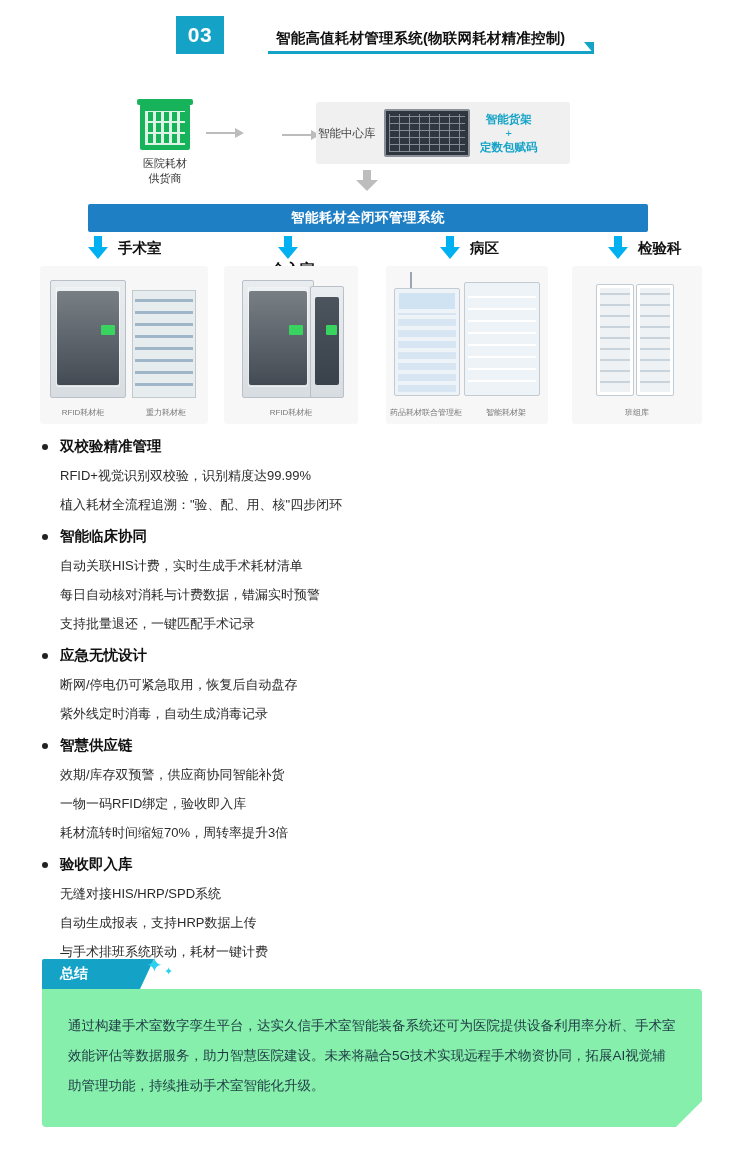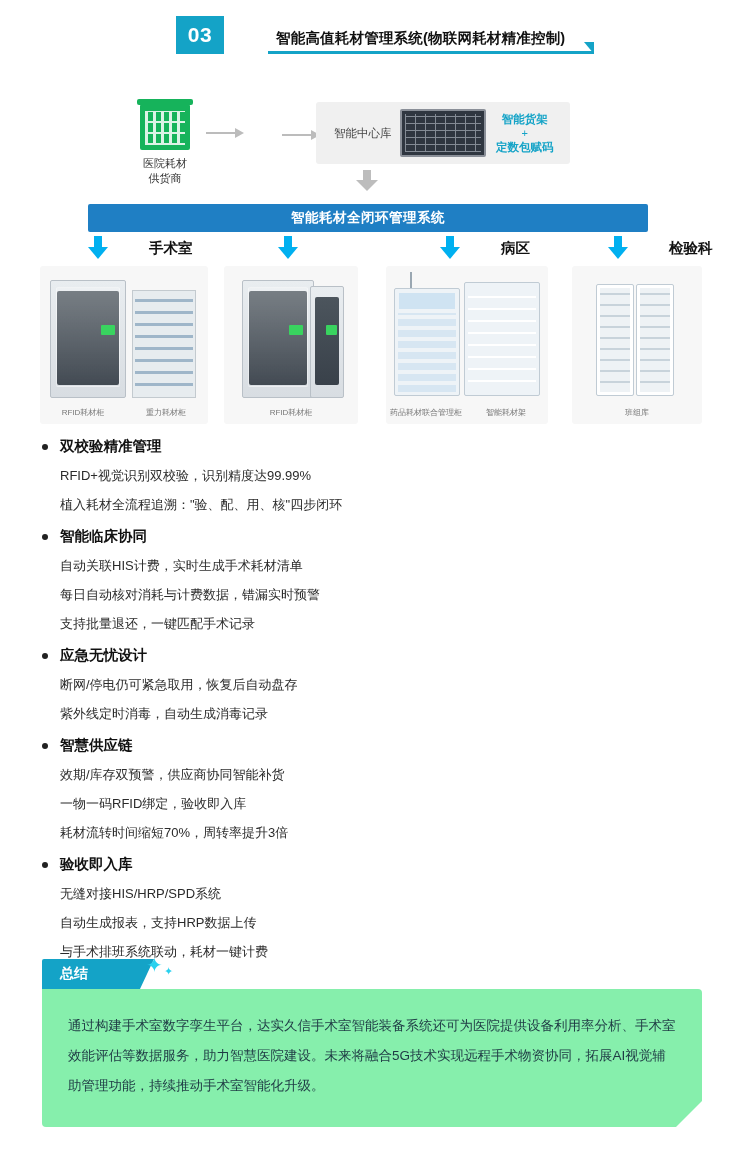--- a/index.html
+++ b/index.html
@@ -88,21 +88,21 @@
   .arrow-2 .tip {
     position:absolute; left:29px; top:0; width:0; height:0;
     border-left: 9px solid #bcbcbc; border-top: 5px solid transparent; border-bottom: 5px solid transparent;
   }
 
   .center-panel {
     position: absolute; left: 316px; top: 6px; width: 254px; height: 62px;
     background: #f0f0f0; border-radius: 3px;
     display:flex; align-items:center;
   }
-  .center-label { font-size: 11.5px; color: #444; margin-left: 18px; width: 66px; }
+  .center-label { font-size: 11.5px; color: #444; margin-left: 2px; width: 66px; }
   .shelf-img {
     width: 86px; height: 48px; background: #2f3640; border-radius: 2px; position: relative;
     border: 2px solid #8a8f98;
   }
   .shelf-img .grid {
     position:absolute; inset:3px;
     background:
       repeating-linear-gradient(90deg, #9aa1ab 0 1px, transparent 1px 10px),
       repeating-linear-gradient(0deg, #9aa1ab 0 1px, transparent 1px 7px);
     opacity:.8;
@@ -124,21 +124,21 @@
   
   .system-bar {
     position: absolute; left: 88px; top: 204px; width: 560px; height: 28px;
     background: #1f7fc4; color: #fff; border-radius: 2px;
     display:flex; align-items:center; justify-content:center;
     font-size: 13.5px; font-weight: bold; letter-spacing: .5px;
   }
 
   
   .dept-row { position:absolute; left:0; top: 236px; width: 744px; height: 28px; }
-  .dept { position:absolute; display:flex; align-items:center;gap:31px; }
+  .dept { position:absolute; display:flex; align-items:center; }
   .dept .arr { width: 20px; height: 24px; position:relative; margin-right: 10px;}
   .dept .arr .bar { position:absolute; left:6px; top:0; width:8px; height:12px; background:#00b0f0;}
   .dept .arr .tip {
     position:absolute; left:0; top:11px; width:0;height:0;
     border-top: 12px solid #00b0f0; border-left: 10px solid transparent; border-right: 10px solid transparent;
   }
   .dept .lbl { font-size: 14.5px; font-weight: bold; color:#111; }
 
   
   .cards { position:absolute; left:0; top: 266px; width: 744px; height: 162px; padding-left: 27px; }

